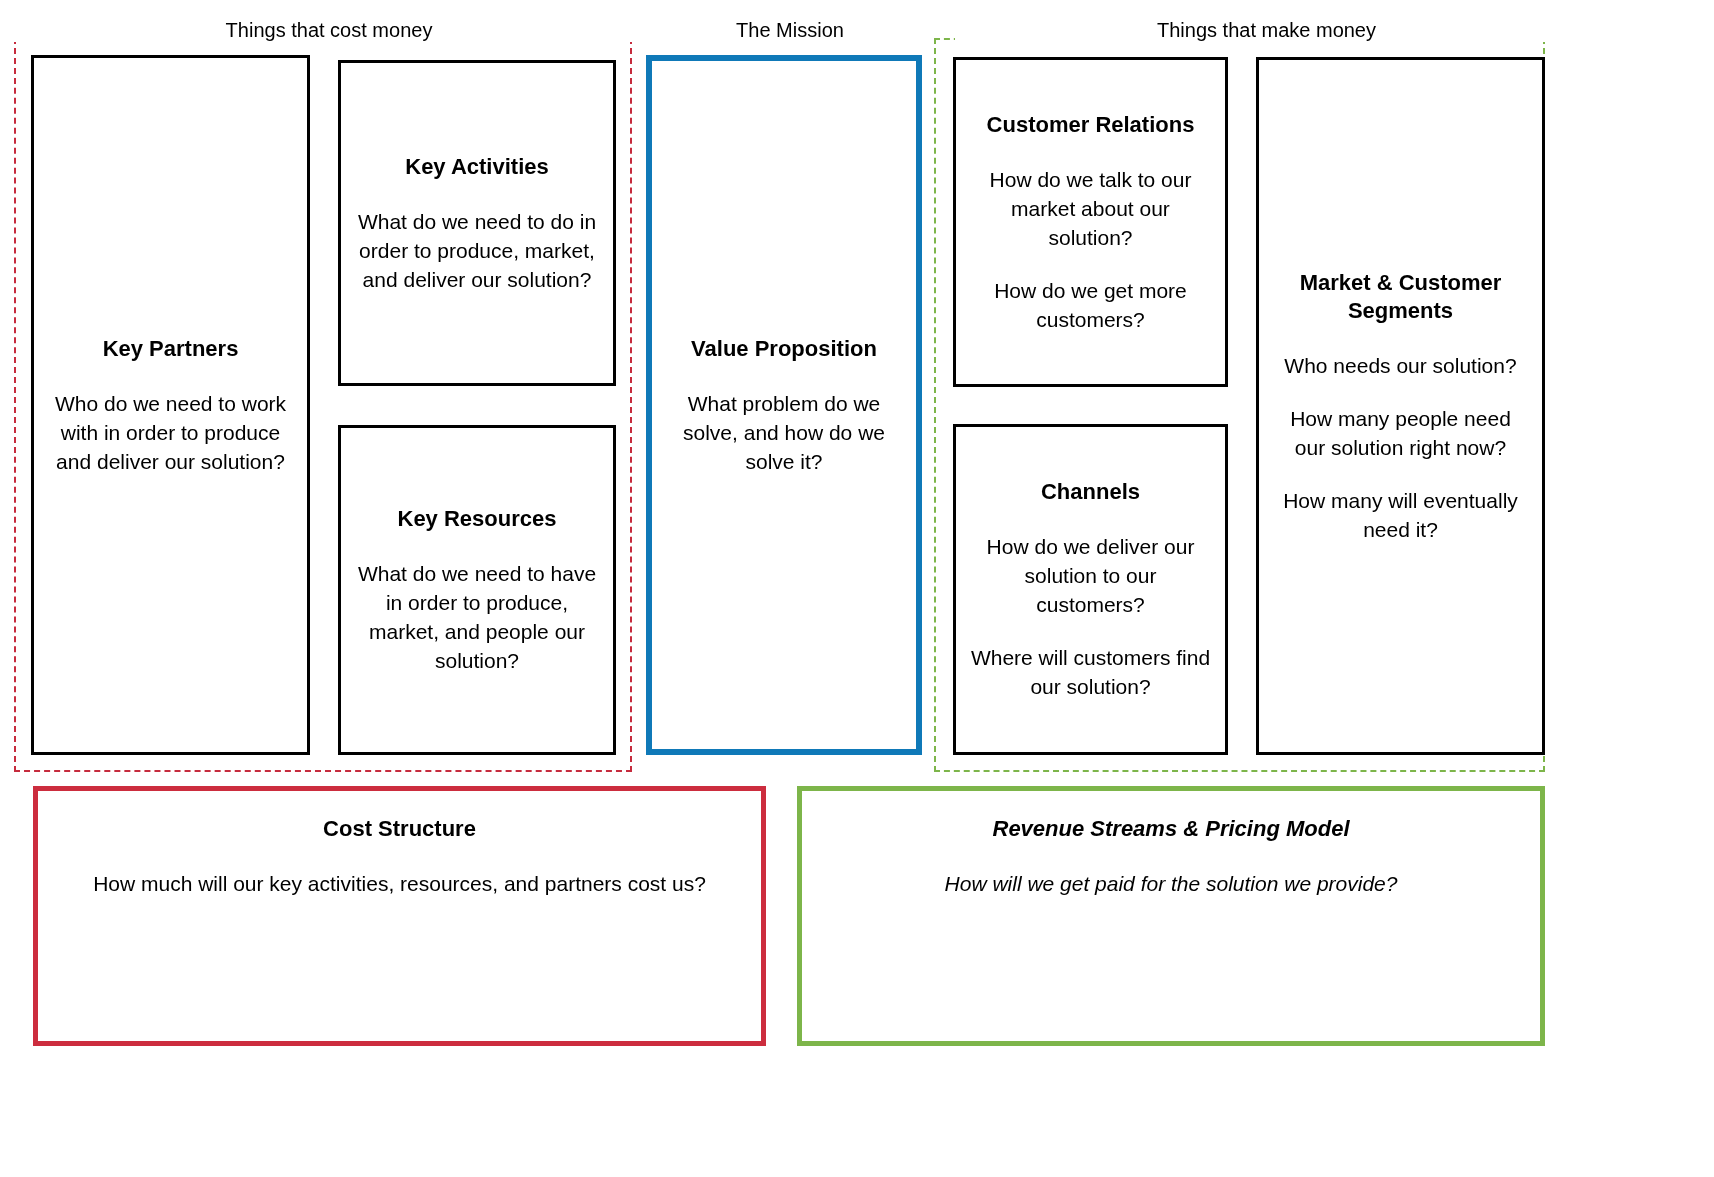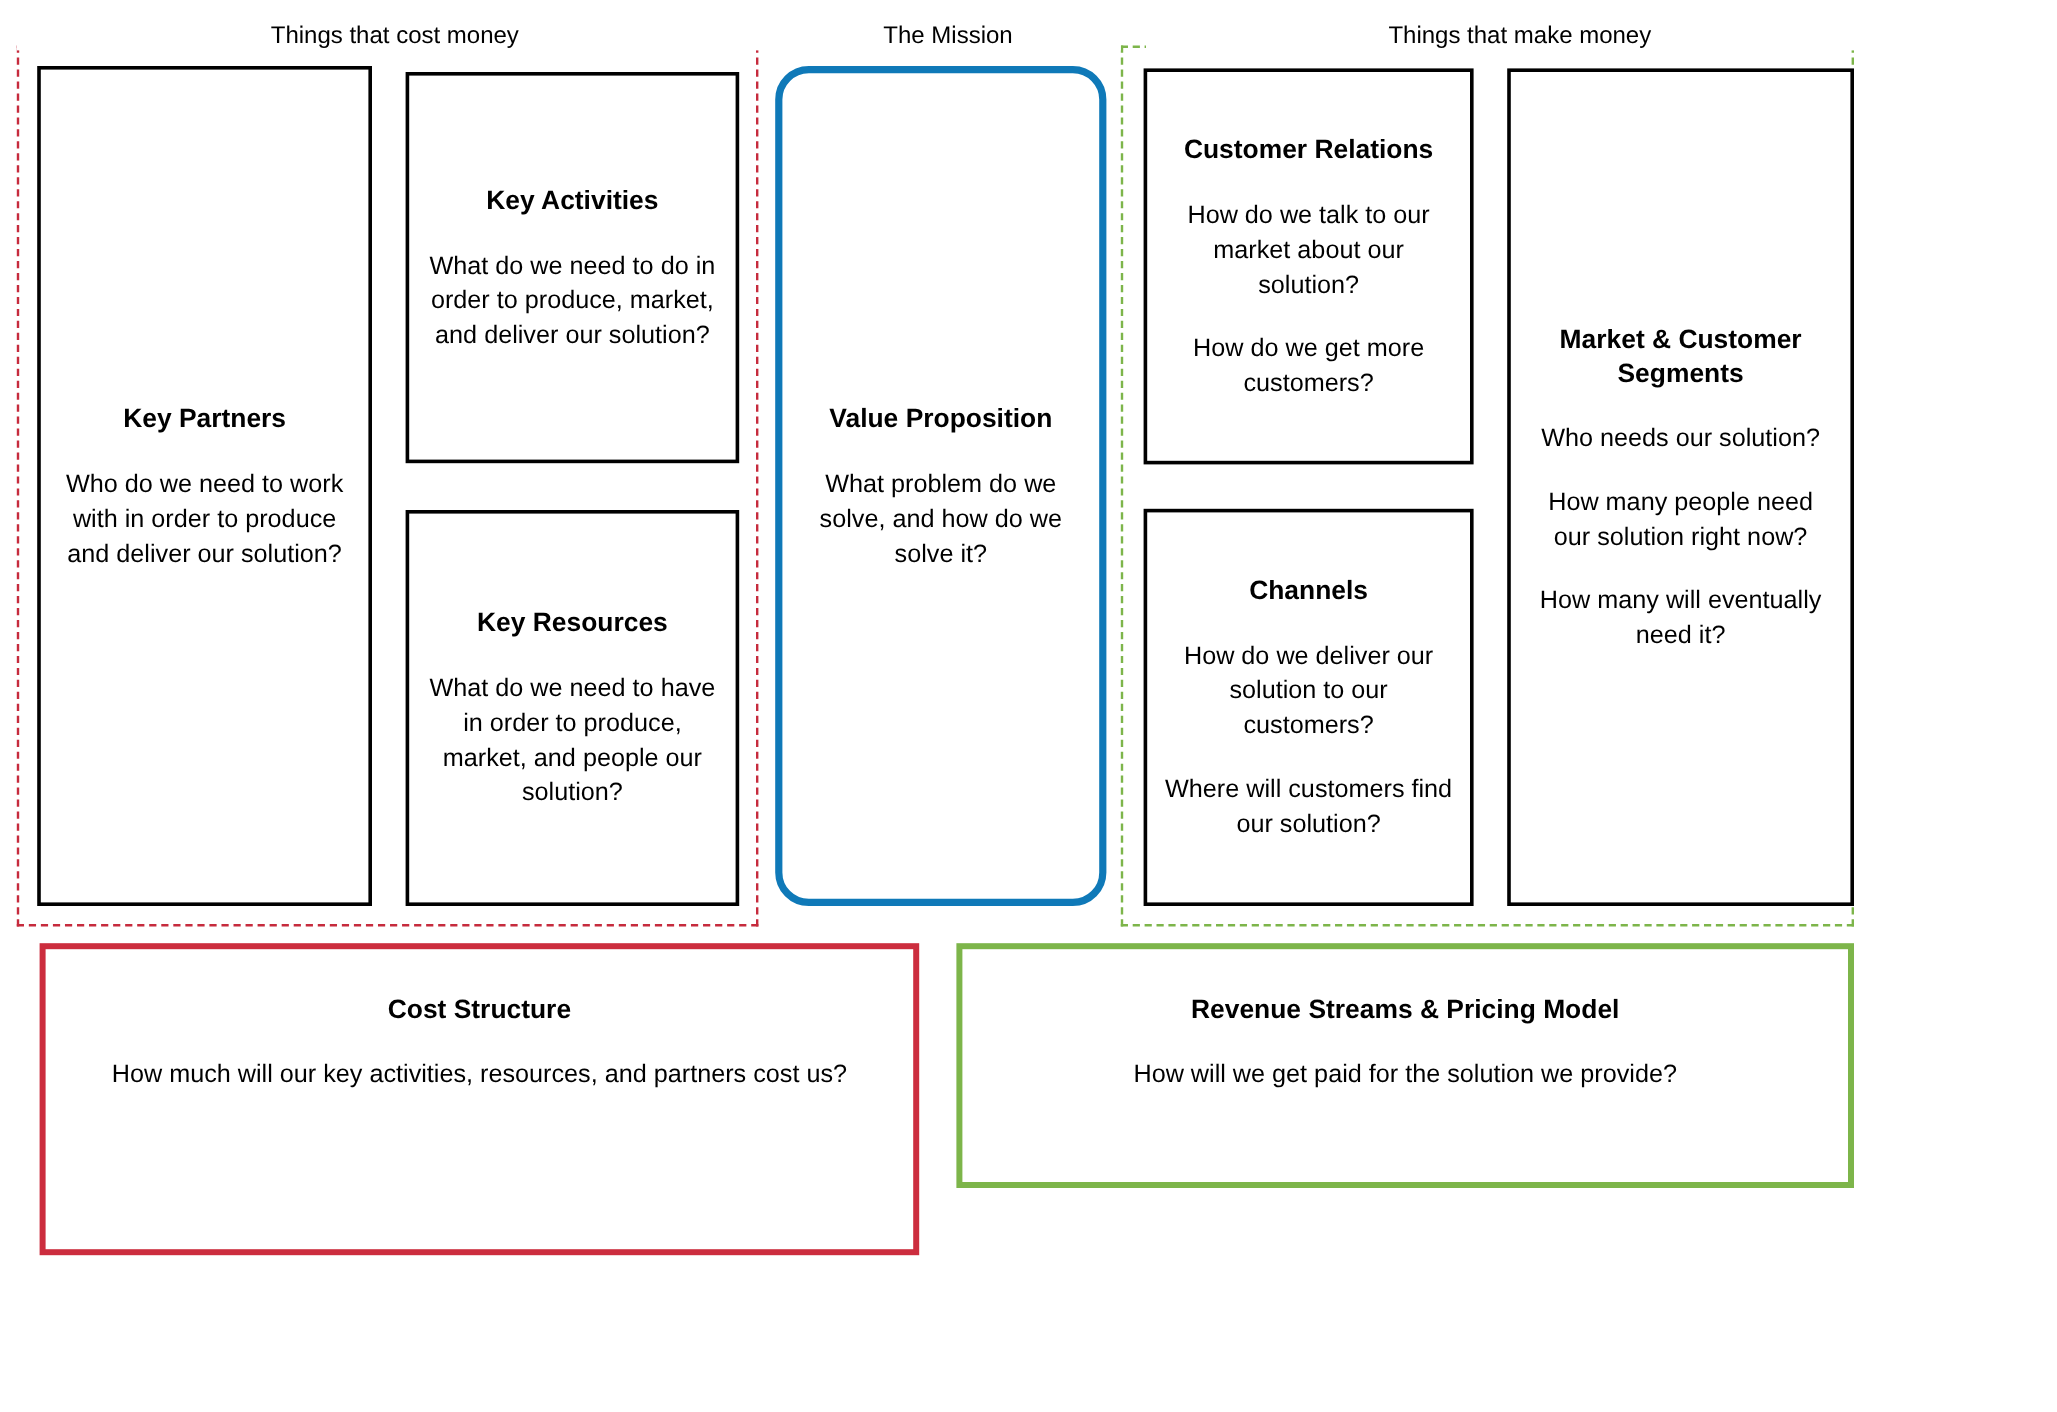--- a/index.html
+++ b/index.html
@@ -50,21 +50,21 @@
   .cell {
     position: absolute;
     box-sizing: border-box;
     border: 3px solid #000000;
     background: #ffffff;
     display: flex;
     flex-direction: column;
     justify-content: center;
     align-items: center;
     text-align: center;
-    padding: 16px 14px;
+    padding: 4px 14px;
   }
   .cell.mission {
     border: 6px solid #0f79b8;
   }
   .cell.cost-structure {
     border: 5px solid #cc2d3e;
     justify-content: flex-start;
   }
   .cell.revenue {
     border: 5px solid #7db54a;
@@ -92,26 +92,26 @@
   .cell.cost-structure .cell-title,
   .cell.revenue .cell-title {
     margin-top: 20px;
     margin-bottom: 26px;
   }
 
   
   #cell-key-partners      { left: 31px;   top: 55px;  width: 279px; height: 700px; }
   #cell-key-activities    { left: 338px;  top: 60px;  width: 278px; height: 326px; }
   #cell-key-resources     { left: 338px;  top: 425px; width: 278px; height: 330px; }
-  #cell-value-proposition { left: 646px;  top: 55px;  width: 276px; height: 700px; border-radius: 28px; }
+  #cell-value-proposition { left: 646px;  top: 55px;  width: 276px; height: 700px; }
   #cell-customer-relations{ left: 953px;  top: 57px;  width: 275px; height: 330px; }
   #cell-channels          { left: 953px;  top: 424px; width: 275px; height: 331px; }
   #cell-market-segments   { left: 1256px; top: 57px;  width: 289px; height: 698px; }
   #cell-cost-structure    { left: 33px;   top: 786px; width: 733px; height: 260px; }
-  #cell-revenue           { left: 797px;  top: 786px; width: 748px; height: 204px; }
+  #cell-revenue           { left: 797px;  top: 786px; width: 748px; height: 260px; font-style: italic; }
 
   
   #group-cost  { left: 14px;  top: 38px; width: 618px; height: 734px; }
   #group-make  { left: 934px; top: 38px; width: 611px; height: 734px; }
 
   
   #label-cost    { left: 14px;  top: 18px; width: 618px; }
   #label-mission { left: 646px; top: 18px; width: 276px; }
   #label-make    { left: 955px; top: 18px; width: 611px; }
 </style>

